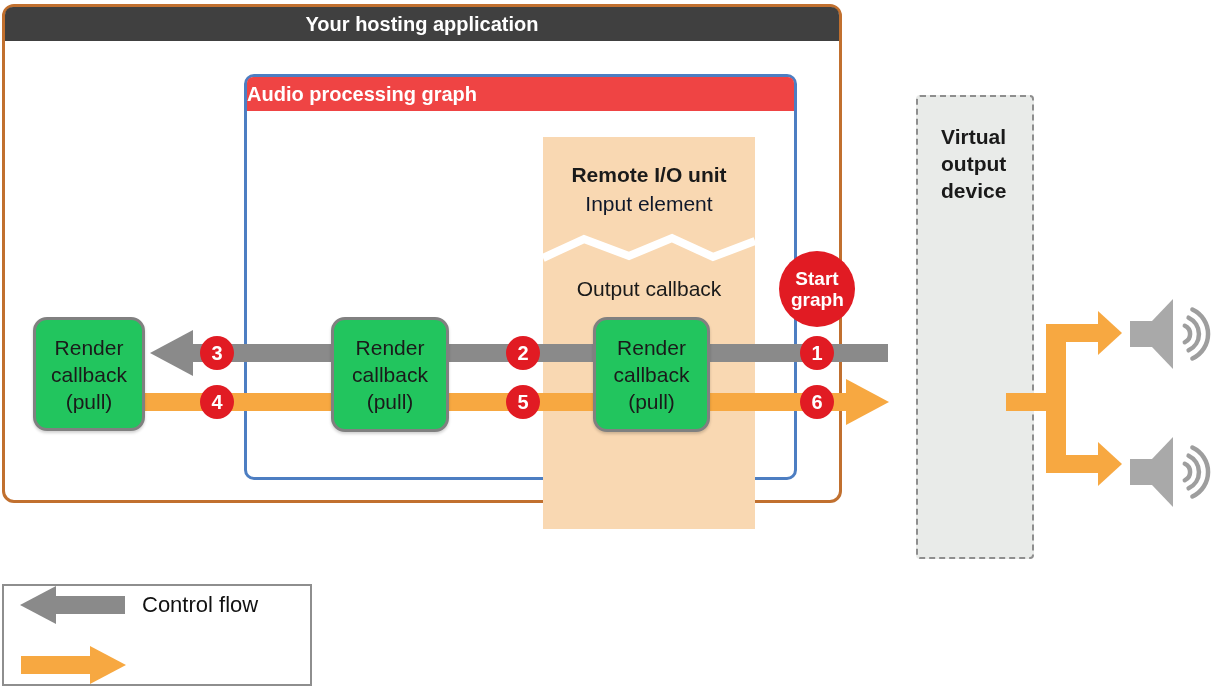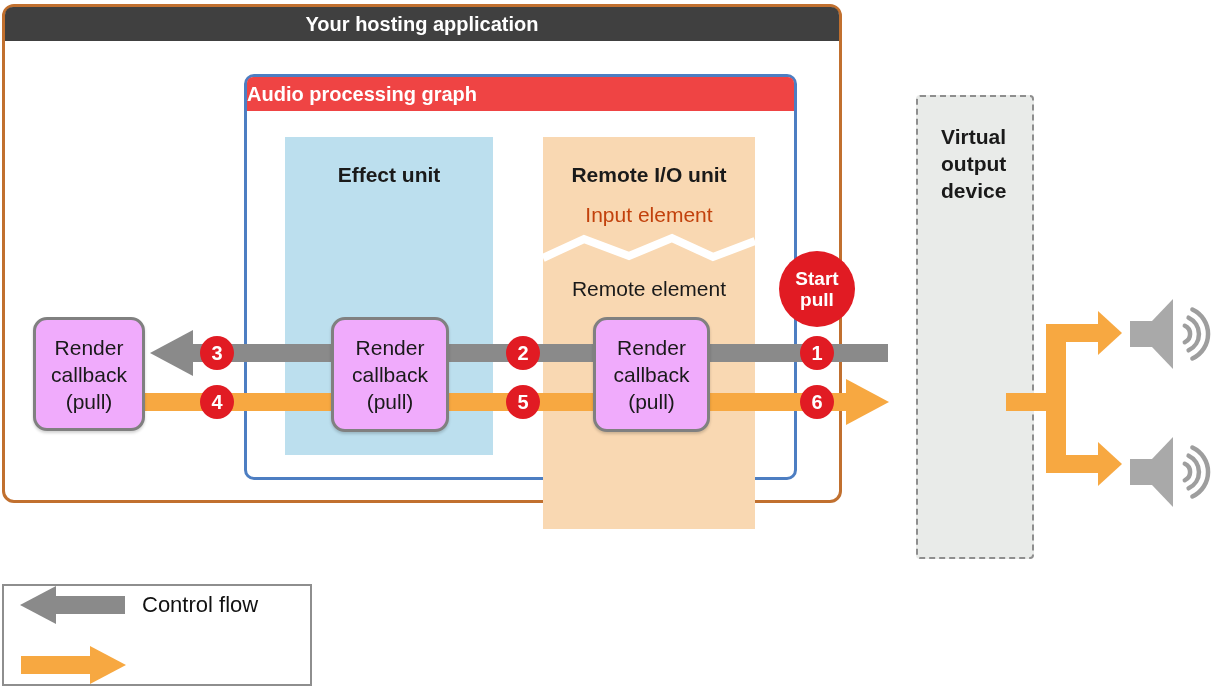--- a/index.html
+++ b/index.html
@@ -38,21 +38,21 @@
   
   .effect-box {
     left: 285px; top: 137px; width: 208px; height: 318px;
     background: #bcdfee; z-index: 3; text-align: center;
   }
   .remote-box {
     left: 543px; top: 137px; width: 212px; height: 392px;
     background: #f9d8b2; z-index: 3; text-align: center;
   }
   .unit-title { padding-top: 26px; font-weight: bold; font-size: 21px; }
-  .muted-label { margin-top: 16px; font-size: 21px; color: #c2410c; text-align: center; }
+  .muted-label { margin-top: 5px; font-size: 21px; color: #0f172a; text-align: center; }
   .output-label {
     position: absolute; left: 0; top: 140px; width: 100%;
     font-size: 21px; color: #1a1a1a;
   }
 
   
   .virtual-box {
     left: 888px; top: 95px; width: 118px; height: 464px;
     background: #e9ebe9; border: 2px dashed #8e8e8e; border-radius: 4px;
     z-index: 1;
@@ -61,21 +61,21 @@
   .virtual-box .vtitle {
     padding: 26px 0 0 23px; width: 110px;
     font-weight: bold; font-size: 21px; line-height: 27px;
   }
 
   
   .overlay { left: 0; top: 0; width: 1216px; height: 694px; z-index: 4; pointer-events: none; }
 
   
   .rc {
-    background: #f0abfc; border: 3px solid #808080; border-radius: 14px;
+    background: #22c55e; border: 3px solid #808080; border-radius: 14px;
     z-index: 5; display: flex; align-items: center; justify-content: flex-start;
     text-align: center; font-size: 21px; line-height: 27px;
     box-shadow: 0 2px 3px rgba(0,0,0,0.18);
   }
   .rc1 { left: 33px;  top: 317px; width: 112px; height: 114px; }
   .rc2 { left: 331px; top: 317px; width: 118px; height: 115px; }
   .rc3 { left: 593px; top: 317px; width: 117px; height: 115px; }
 
   
   .step {
@@ -122,28 +122,25 @@
       <span>Your hosting application</span>
     </div>
   </div>
 
   <div class="abs graph-box">
     <div class="graph-header">
       <span>Audio processing graph</span>
     </div>
   </div>
 
-  <div class="abs effect-box">
-    <div class="unit-title">Effect unit</div>
-  </div>
 
   <div class="abs remote-box">
     <div class="unit-title">Remote I/O unit</div>
     <div class="muted-label">Input element</div>
-    <div class="output-label">Remote element</div>
+    <div class="output-label">Output callback</div>
   </div>
 
   <div class="abs virtual-box">
     <div class="vtitle">Virtual output device</div>
   </div>
 
   <svg class="abs overlay" viewBox="0 0 1216 694">
 
     <polyline points="543,258 584,239 629,256 672,238 713,257 755,241" fill="none" stroke="#ffffff" stroke-width="8"></polyline>
 
@@ -198,21 +195,21 @@
   </div>
 
   <div class="abs step s1">1</div>
   <div class="abs step s2">2</div>
   <div class="abs step s3">3</div>
   <div class="abs step s4">4</div>
   <div class="abs step s5">5</div>
   <div class="abs step s6">6</div>
 
   <div class="abs start-badge">
-    <span>Start pull</span>
+    <span>Start graph</span>
   </div>
 
   <div class="abs legend">
     <div class="legend-row">
       <svg width="110" height="42" viewBox="0 0 110 42">
         <g fill="#8a8a8a">
           <polygon points="2,21 38,2 38,40"></polygon>
           <rect x="37" y="12" width="70" height="18"></rect>
         </g>
       </svg>

